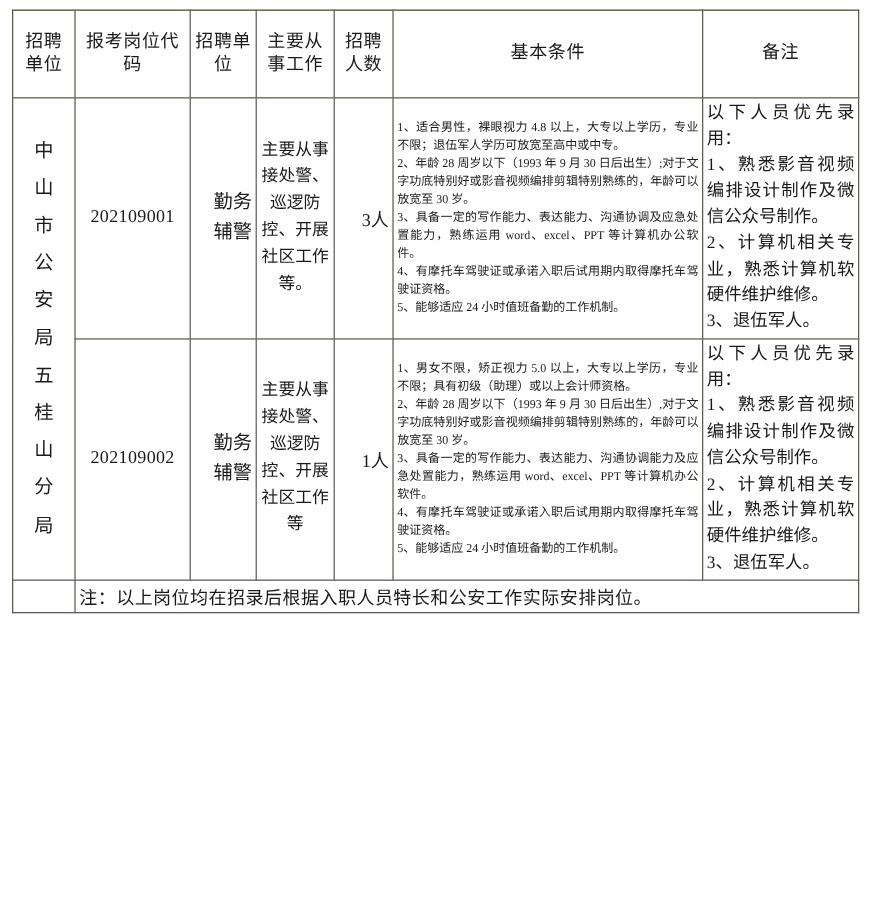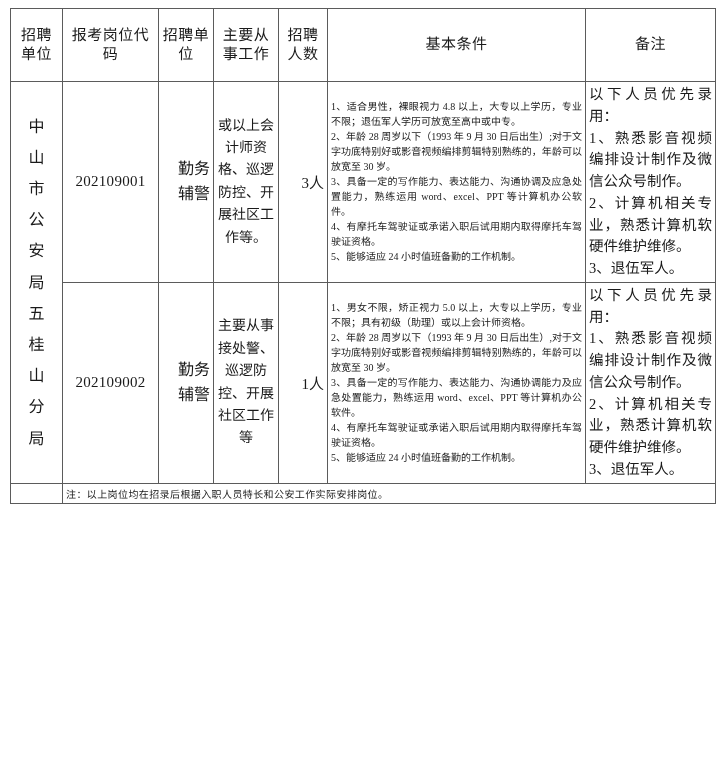--- a/index.html
+++ b/index.html
@@ -124,21 +124,21 @@
   }
   td.remark p {
     margin: 0;
     text-align: justify;
     text-justify: inter-ideograph;
     word-break: break-all;
   }
 
   
   td.note {
-    font-size: 10px;
+    font-size: 15px;
     text-align: left;
     padding: 14px 8px 14px 12px;
     letter-spacing: 0.4px;
     white-space: nowrap;
   }
   td.blank-unit {
     border-top: none;
   }
 </style>
 </head>
@@ -180,21 +180,21 @@
             <span class="vchar">桂</span>
             <span class="vchar">山</span>
             <span class="vchar">分</span>
             <span class="vchar">局</span>
           </td>
         <td class="code">202109001</td>
         <td class="cat">
           <span class="line">勤务</span>
           <span class="line">辅警</span>
         </td>
-        <td class="duty">或以上会计师资格、巡逻防控、开展社区工作等。</td>
+        <td class="duty">主要从事接处警、巡逻防控、开展社区工作等。</td>
         <td class="num">3人</td>
         <td class="cond">
             <p>1、适合男性，裸眼视力 4.8 以上，大专以上学历，专业不限；退伍军人学历可放宽至高中或中专。</p>
             <p>2、年龄 28 周岁以下（1993 年 9 月 30 日后出生）;对于文字功底特别好或影音视频编排剪辑特别熟练的，年龄可以放宽至 30 岁。</p>
             <p>3、具备一定的写作能力、表达能力、沟通协调及应急处置能力，熟练运用 word、excel、PPT 等计算机办公软件。</p>
             <p>4、有摩托车驾驶证或承诺入职后试用期内取得摩托车驾驶证资格。</p>
             <p>5、能够适应 24 小时值班备勤的工作机制。</p>
           </td>
         <td class="remark">
             <p>以下人员优先录用：</p>

